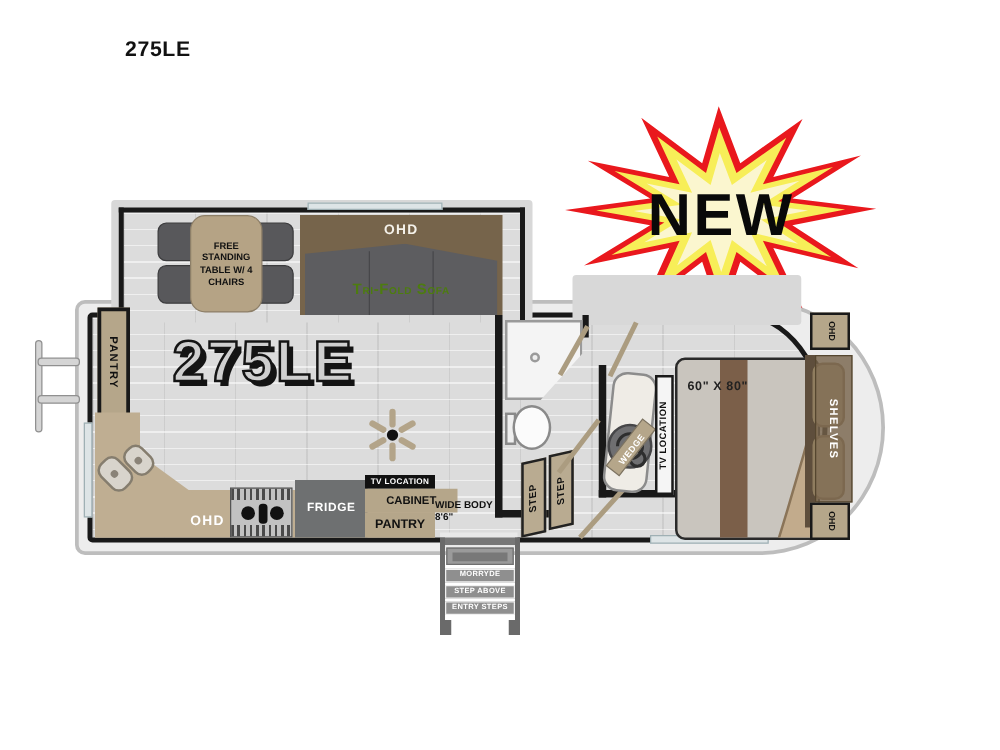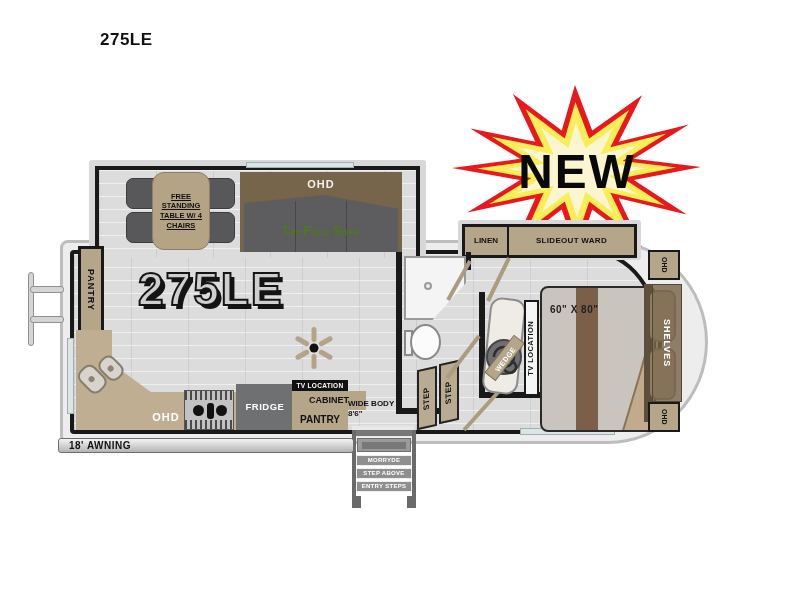--- a/index.html
+++ b/index.html
@@ -50,38 +50,34 @@
   <div class="abs" style="left:89px;top:160px;width:337px;height:96px;background:#d8d8d8;border-radius:3px;"></div>
   <div class="abs plank" style="left:95px;top:166px;width:325px;height:92px;border:4px solid #191919;border-bottom:0;"></div>
   <div class="abs win" style="left:246px;top:162px;width:108px;height:6px;"></div>
 
   <div class="abs" style="left:126px;top:178px;width:35px;height:31px;background:#58585b;border:1px solid #3c3c3e;border-radius:7px;"></div>
   <div class="abs" style="left:126px;top:212px;width:35px;height:31px;background:#58585b;border:1px solid #3c3c3e;border-radius:7px;"></div>
   <div class="abs" style="left:200px;top:178px;width:35px;height:31px;background:#58585b;border:1px solid #3c3c3e;border-radius:7px;"></div>
   <div class="abs" style="left:200px;top:212px;width:35px;height:31px;background:#58585b;border:1px solid #3c3c3e;border-radius:7px;"></div>
 
   <div class="abs ctr" style="left:152px;top:172px;width:58px;height:78px;background:#b5a385;border:1px solid #8d7f68;border-radius:12px;">
-    <span class="lbl" style="font-size:7.5px;line-height:1.3;padding:0 4px;text-decoration:underline;">FREE STANDING TABLE W/ 4 CHAIRS</span>
+    <span class="lbl" style="font-size:7.5px;line-height:1.3;padding:0 4px;">FREE STANDING TABLE W/ 4 CHAIRS</span>
   </div>
 
   <div class="abs" style="left:240px;top:172px;width:162px;height:80px;background:#76644b;"></div>
   <div class="abs ctr lbl" style="left:252px;top:175px;width:138px;height:18px;color:#f4f1ea;font-size:11px;letter-spacing:1px;">OHD</div>
 
   <div class="abs" style="left:244px;top:195px;width:154px;height:57px;background:#5d5d60;
               clip-path:polygon(0 14%, 52% 0, 100% 24%, 100% 100%, 0 100%);">
     <div class="abs" style="left:33%;top:10%;width:1px;height:90%;background:#47474a;"></div>
     <div class="abs" style="left:66%;top:10%;width:1px;height:90%;background:#47474a;"></div>
   </div>
   <div class="abs ctr lbl smallcaps" style="left:248px;top:222px;width:146px;height:20px;color:#4d7c0f;font-size:12px;letter-spacing:.5px;">Tri-Fold Sofa</div>
 
   <div class="abs" style="left:458px;top:220px;width:183px;height:40px;background:#d8d8d8;border-radius:3px;"></div>
-  <div class="abs" style="left:462px;top:224px;width:175px;height:34px;border:3px solid #191919;background:#b5a68a;display:flex;">
-    <div class="ctr lbl" style="width:42px;height:100%;font-size:8px;border-right:2px solid #191919;">LINEN</div>
-    <div class="ctr lbl" style="flex:1;height:100%;font-size:8px;letter-spacing:.3px;">SLIDEOUT WARD</div>
-  </div>
 
   <div class="abs ctr tan" style="left:78px;top:246px;width:26px;height:88px;border:3px solid #191919;">
     <span class="lbl vtext" style="font-size:9px;letter-spacing:1px;">PANTRY</span>
   </div>
 
   <div class="abs" style="left:76px;top:330px;width:36px;height:100px;background:#bfae92;"></div>
   <div class="abs" style="left:76px;top:392px;width:272px;height:38px;background:#bfae92;"></div>
   <div class="abs" style="left:100px;top:355px;width:55px;height:40px;background:#bfae92;clip-path:polygon(0 0,100% 100%,0 100%);"></div>
 
   <svg class="abs" style="left:76px;top:348px;width:58px;height:58px;" viewBox="0 0 58 58">
@@ -201,17 +197,14 @@
     <div class="abs" style="left:5px;top:8px;width:54px;height:14px;background:#9a9a9a;border:1px solid #6f6f6f;">
       <div class="abs" style="left:4px;top:3px;width:44px;height:7px;background:#787878;"></div>
     </div>
     <div class="abs ctr lbl" style="left:4px;top:25px;width:56px;height:11px;background:#8f8f8f;border:1px solid #f0f0f0;color:#fff;font-size:6px;letter-spacing:.3px;">MORRYDE</div>
     <div class="abs ctr lbl" style="left:4px;top:38px;width:56px;height:11px;background:#8f8f8f;border:1px solid #f0f0f0;color:#fff;font-size:6px;letter-spacing:.3px;">STEP ABOVE</div>
     <div class="abs ctr lbl" style="left:4px;top:51px;width:56px;height:11px;background:#8f8f8f;border:1px solid #f0f0f0;color:#fff;font-size:6px;letter-spacing:.3px;">ENTRY STEPS</div>
     <div class="abs" style="left:0;top:66px;width:9px;height:12px;background:#6a6a6a;"></div>
     <div class="abs" style="left:55px;top:66px;width:9px;height:12px;background:#6a6a6a;"></div>
   </div>
 
-  <div class="abs" style="left:58px;top:438px;width:296px;height:15px;background:linear-gradient(#f4f4f4,#b4b4b4);border:1px solid #6d6d6d;border-radius:3px;">
-    <span class="abs lbl" style="left:10px;top:1px;font-size:10px;letter-spacing:.5px;color:#111;">18' AWNING</span>
-  </div>
 
 </div>
 
 </body></html>

